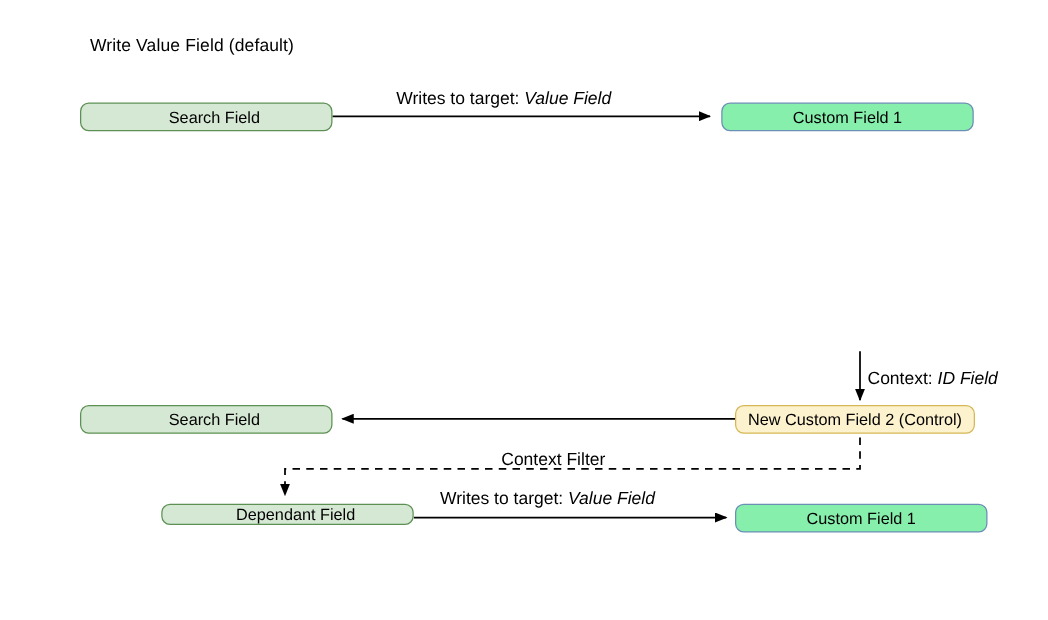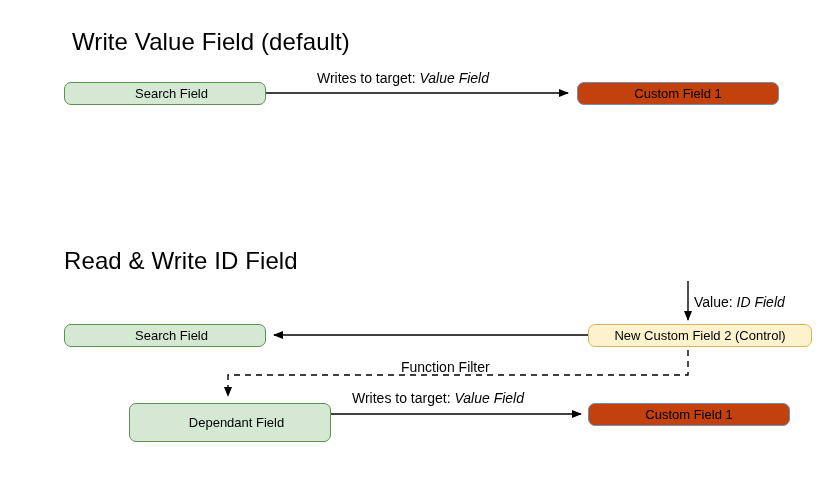--- a/index.html
+++ b/index.html
@@ -10,21 +10,21 @@
   #canvas {
     position: relative;
     width: 838px;
     height: 496px;
     background: #ffffff;
     font-family: "Liberation Sans", sans-serif;
     overflow: hidden;
   }
   .section-title {
     position: absolute;
-    font-size: 24px;
+    font-size: 14px;
     color: #000000;
     white-space: nowrap;
     letter-spacing: 0.1px;
   }
   .node {
     position: absolute;
     box-sizing: border-box;
     border-radius: 7px;
     border: 1px solid #000000;
     display: flex;
@@ -34,21 +34,21 @@
     color: #000000;
     white-space: nowrap;
     line-height: 1;
   }
   .node-green {
     background: #d5e8d4;
     border-color: #5d9153;
     padding-left: 13px;
   }
   .node-blue {
-    background: #c2410c;
+    background: #86efac;
     border-color: #6b8fb5;
   }
   .node-orange {
     background: #fdf2ce;
     border-color: #d6b656;
   }
   .edge-label {
     position: absolute;
     font-size: 14px;
     color: #000000;
@@ -109,31 +109,30 @@
   </svg>
 
   <div class="section-title" style="left:72px; top:28px;">Write Value Field (default)</div>
 
   <div class="node node-green" style="left:64px; top:82px; width:202px; height:23px;">Search Field</div>
 
   <div class="node node-blue" style="left:577px; top:82px; width:202px; height:23px;">Custom Field 1</div>
 
   <div class="edge-label" style="left:317px; top:70px;"><span>Writes to target:</span> <i>Value Field</i></div>
 
-  <div class="section-title" style="left:64px; top:247px;">Read &amp; Write ID Field</div>
 
 
-  <div class="node node-orange" style="left:588px; top:324px; width:224px; height:23px;">New Custom Field 2 (Control)</div>
+  <div class="node node-orange" style="left:588px; top:324px; width:192px; height:23px;">New Custom Field 2 (Control)</div>
 
   <div class="node node-green" style="left:64px; top:324px; width:202px; height:23px;">Search Field</div>
 
-  <div class="node node-green" style="left:129px; top:403px; width:202px; height:39px;text-align:right;">Dependant Field</div>
+  <div class="node node-green" style="left:129px; top:403px; width:202px; height:17px;text-align:right;">Dependant Field</div>
 
   <div class="node node-blue" style="left:588px; top:403px; width:202px; height:23px;">Custom Field 1</div>
 
-  <div class="edge-label" style="left:694px; top:294px;"><span>Value:</span> <i>ID Field</i></div>
+  <div class="edge-label" style="left:694px; top:294px;"><span>Context:</span> <i>ID Field</i></div>
 
 
-  <div class="edge-label" style="left:401px; top:359px;">Function Filter</div>
+  <div class="edge-label" style="left:401px; top:359px;">Context Filter</div>
 
   <div class="edge-label" style="left:352px; top:390px;"><span>Writes to target:</span> <i>Value Field</i></div>
 
 </div>
 
 </body></html>

